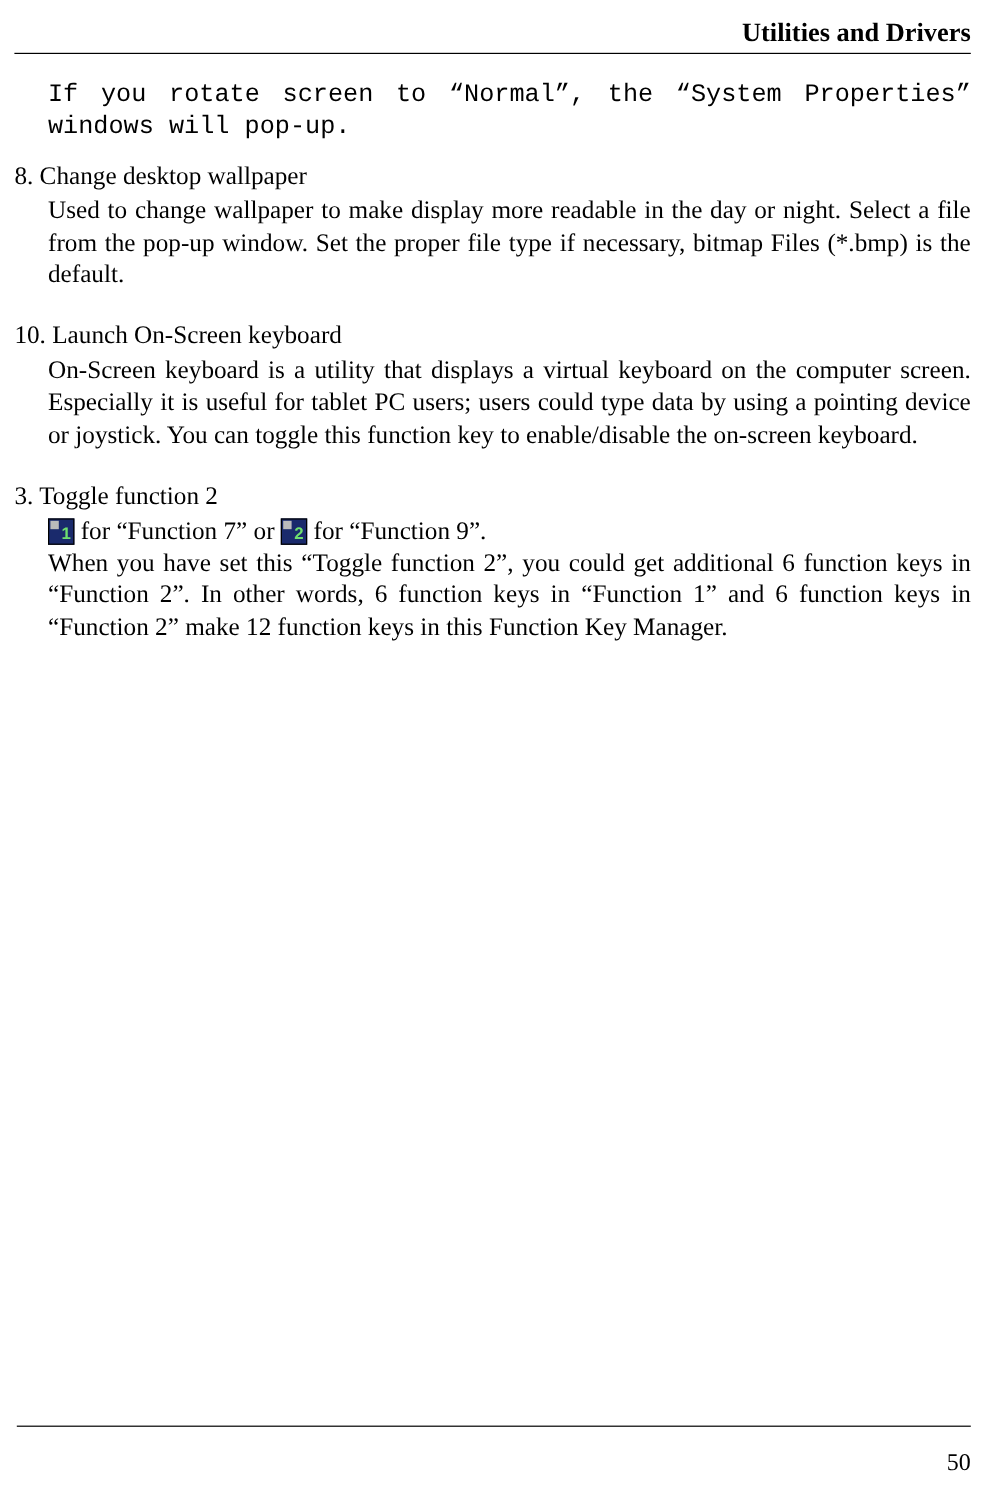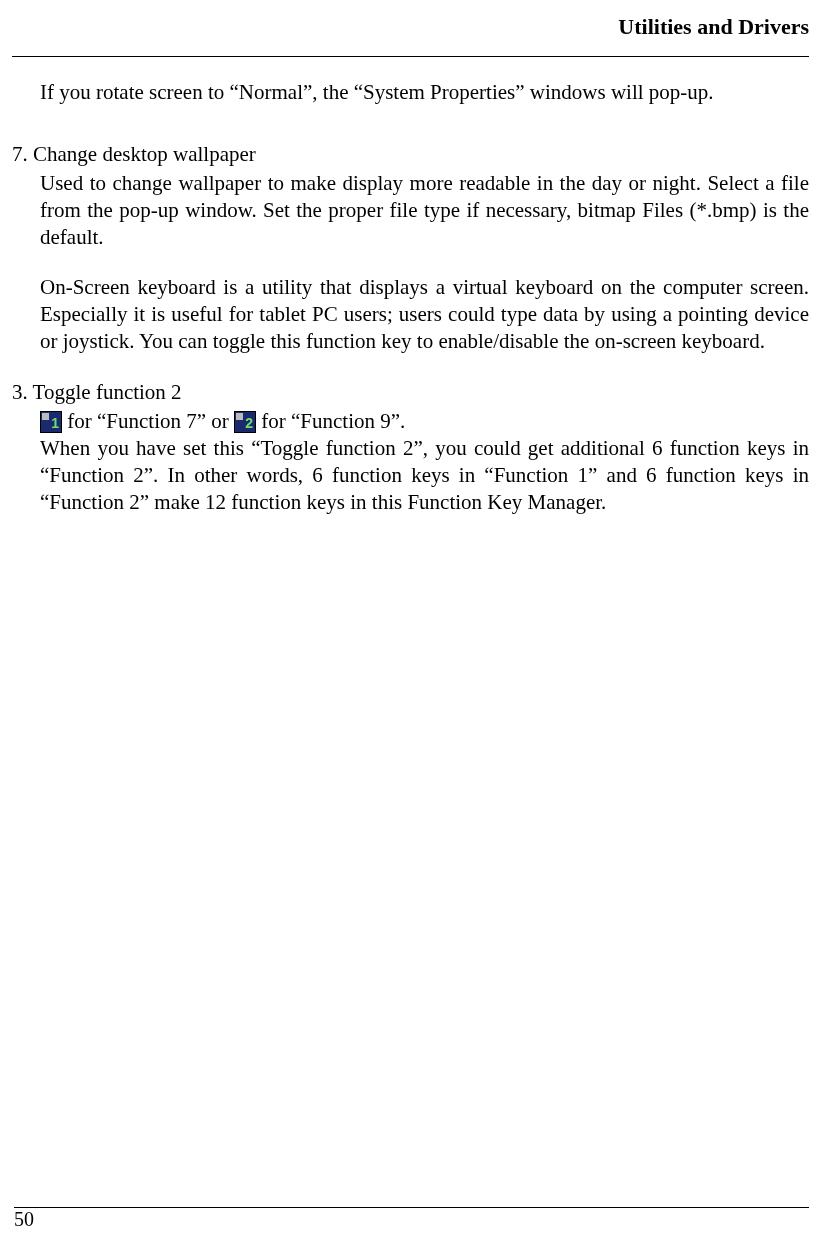--- a/index.html
+++ b/index.html
@@ -17,29 +17,30 @@
   .page {
     padding: 14px 14px 0 12px;
     box-sizing: border-box;
     height: 100%;
     position: relative;
   }
   .header {
     text-align: right;
     font-weight: bold;
     font-size: 22px;
-    padding-bottom: 16px;
+    padding-bottom: 4px;
     border-bottom: 1.5px solid #000;
     margin-bottom: 22px;
   }
   .intro {
     margin-left: 28px;
     text-align: justify;
-    margin-bottom: 35px;
+    margin-bottom: 12px;
     line-height: 1.28;
+    font-family: Liberation Mono, monospace;
   }
   .item {
     margin-bottom: 24px;
   }
   .item-heading {
     margin: 0 0 2px 0;
     line-height: 1.28;
   }
   .item-body {
     margin-left: 28px;
@@ -74,40 +75,41 @@
     position: absolute;
     right: 2px;
     bottom: -1px;
   }
   .footer {
     position: absolute;
     bottom: 18px;
     left: 14px;
     right: 14px;
     border-top: 1.5px solid #000;
-    text-align: left;
-    padding-top: 0;
+    text-align: right;
+    padding-top: 19px;
     font-size: 20px;
   }
 </style>
 </head>
 <body>
 
 <div class="page">
   <div class="header">Utilities and Drivers</div>
 
   <div class="intro">If you rotate screen to “Normal”, the “System Properties” windows will pop-up.</div>
 
 
   <div class="item">
-    <div class="item-heading">7. Change desktop wallpaper</div>
+    <div class="item-heading">8. Change desktop wallpaper</div>
     <div class="item-body">Used to change wallpaper to make display more readable in the day or night. Select a file from the pop-up window. Set the proper file type if necessary, bitmap Files (*.bmp) is the default.</div>
   </div>
 
   <div class="item">
+    <div class="item-heading">10. Launch On-Screen keyboard</div>
     <div class="item-body">On-Screen keyboard is a utility that displays a virtual keyboard on the computer screen. Especially it is useful for tablet PC users; users could type data by using a pointing device or joystick. You can toggle this function key to enable/disable the on-screen keyboard.</div>
   </div>
 
   <div class="item">
     <div class="item-heading">3. Toggle function 2</div>
     <div class="item-body">
       <p>
         <span class="icon-box"><span class="corner"></span><span class="num">1</span></span>
         <span> for “Function 7” or </span>
         <span class="icon-box"><span class="corner"></span><span class="num">2</span></span>

